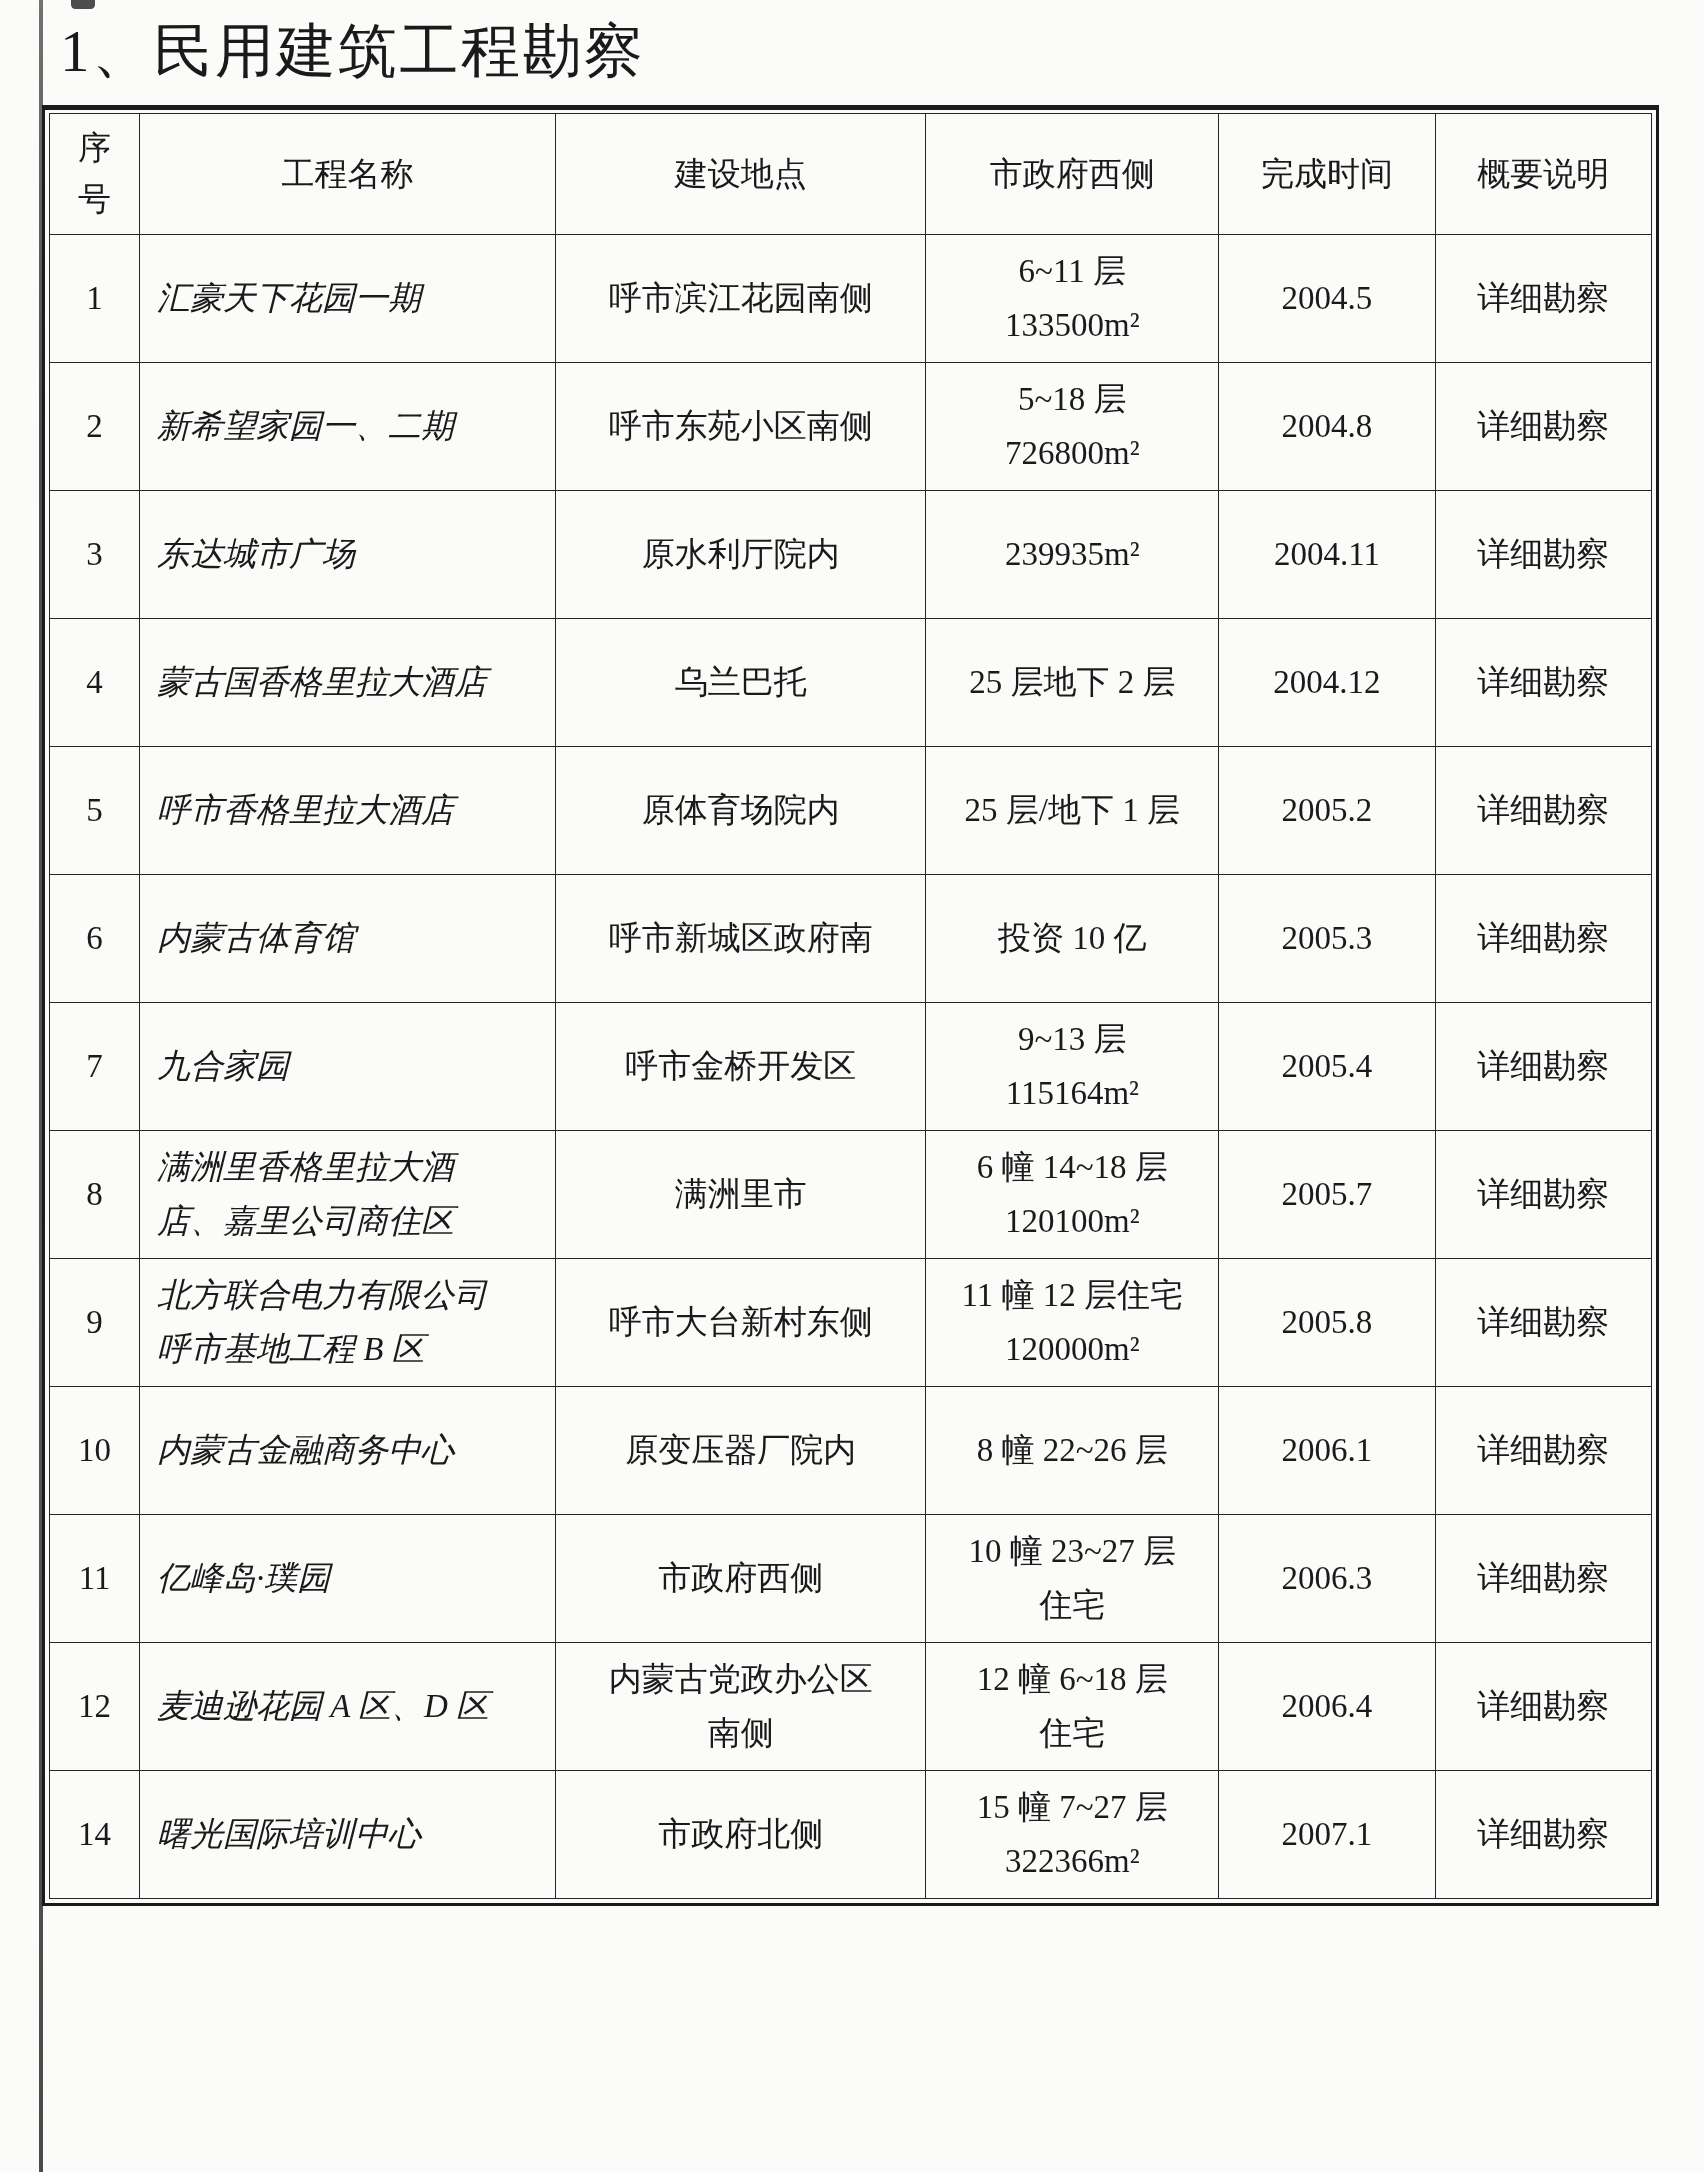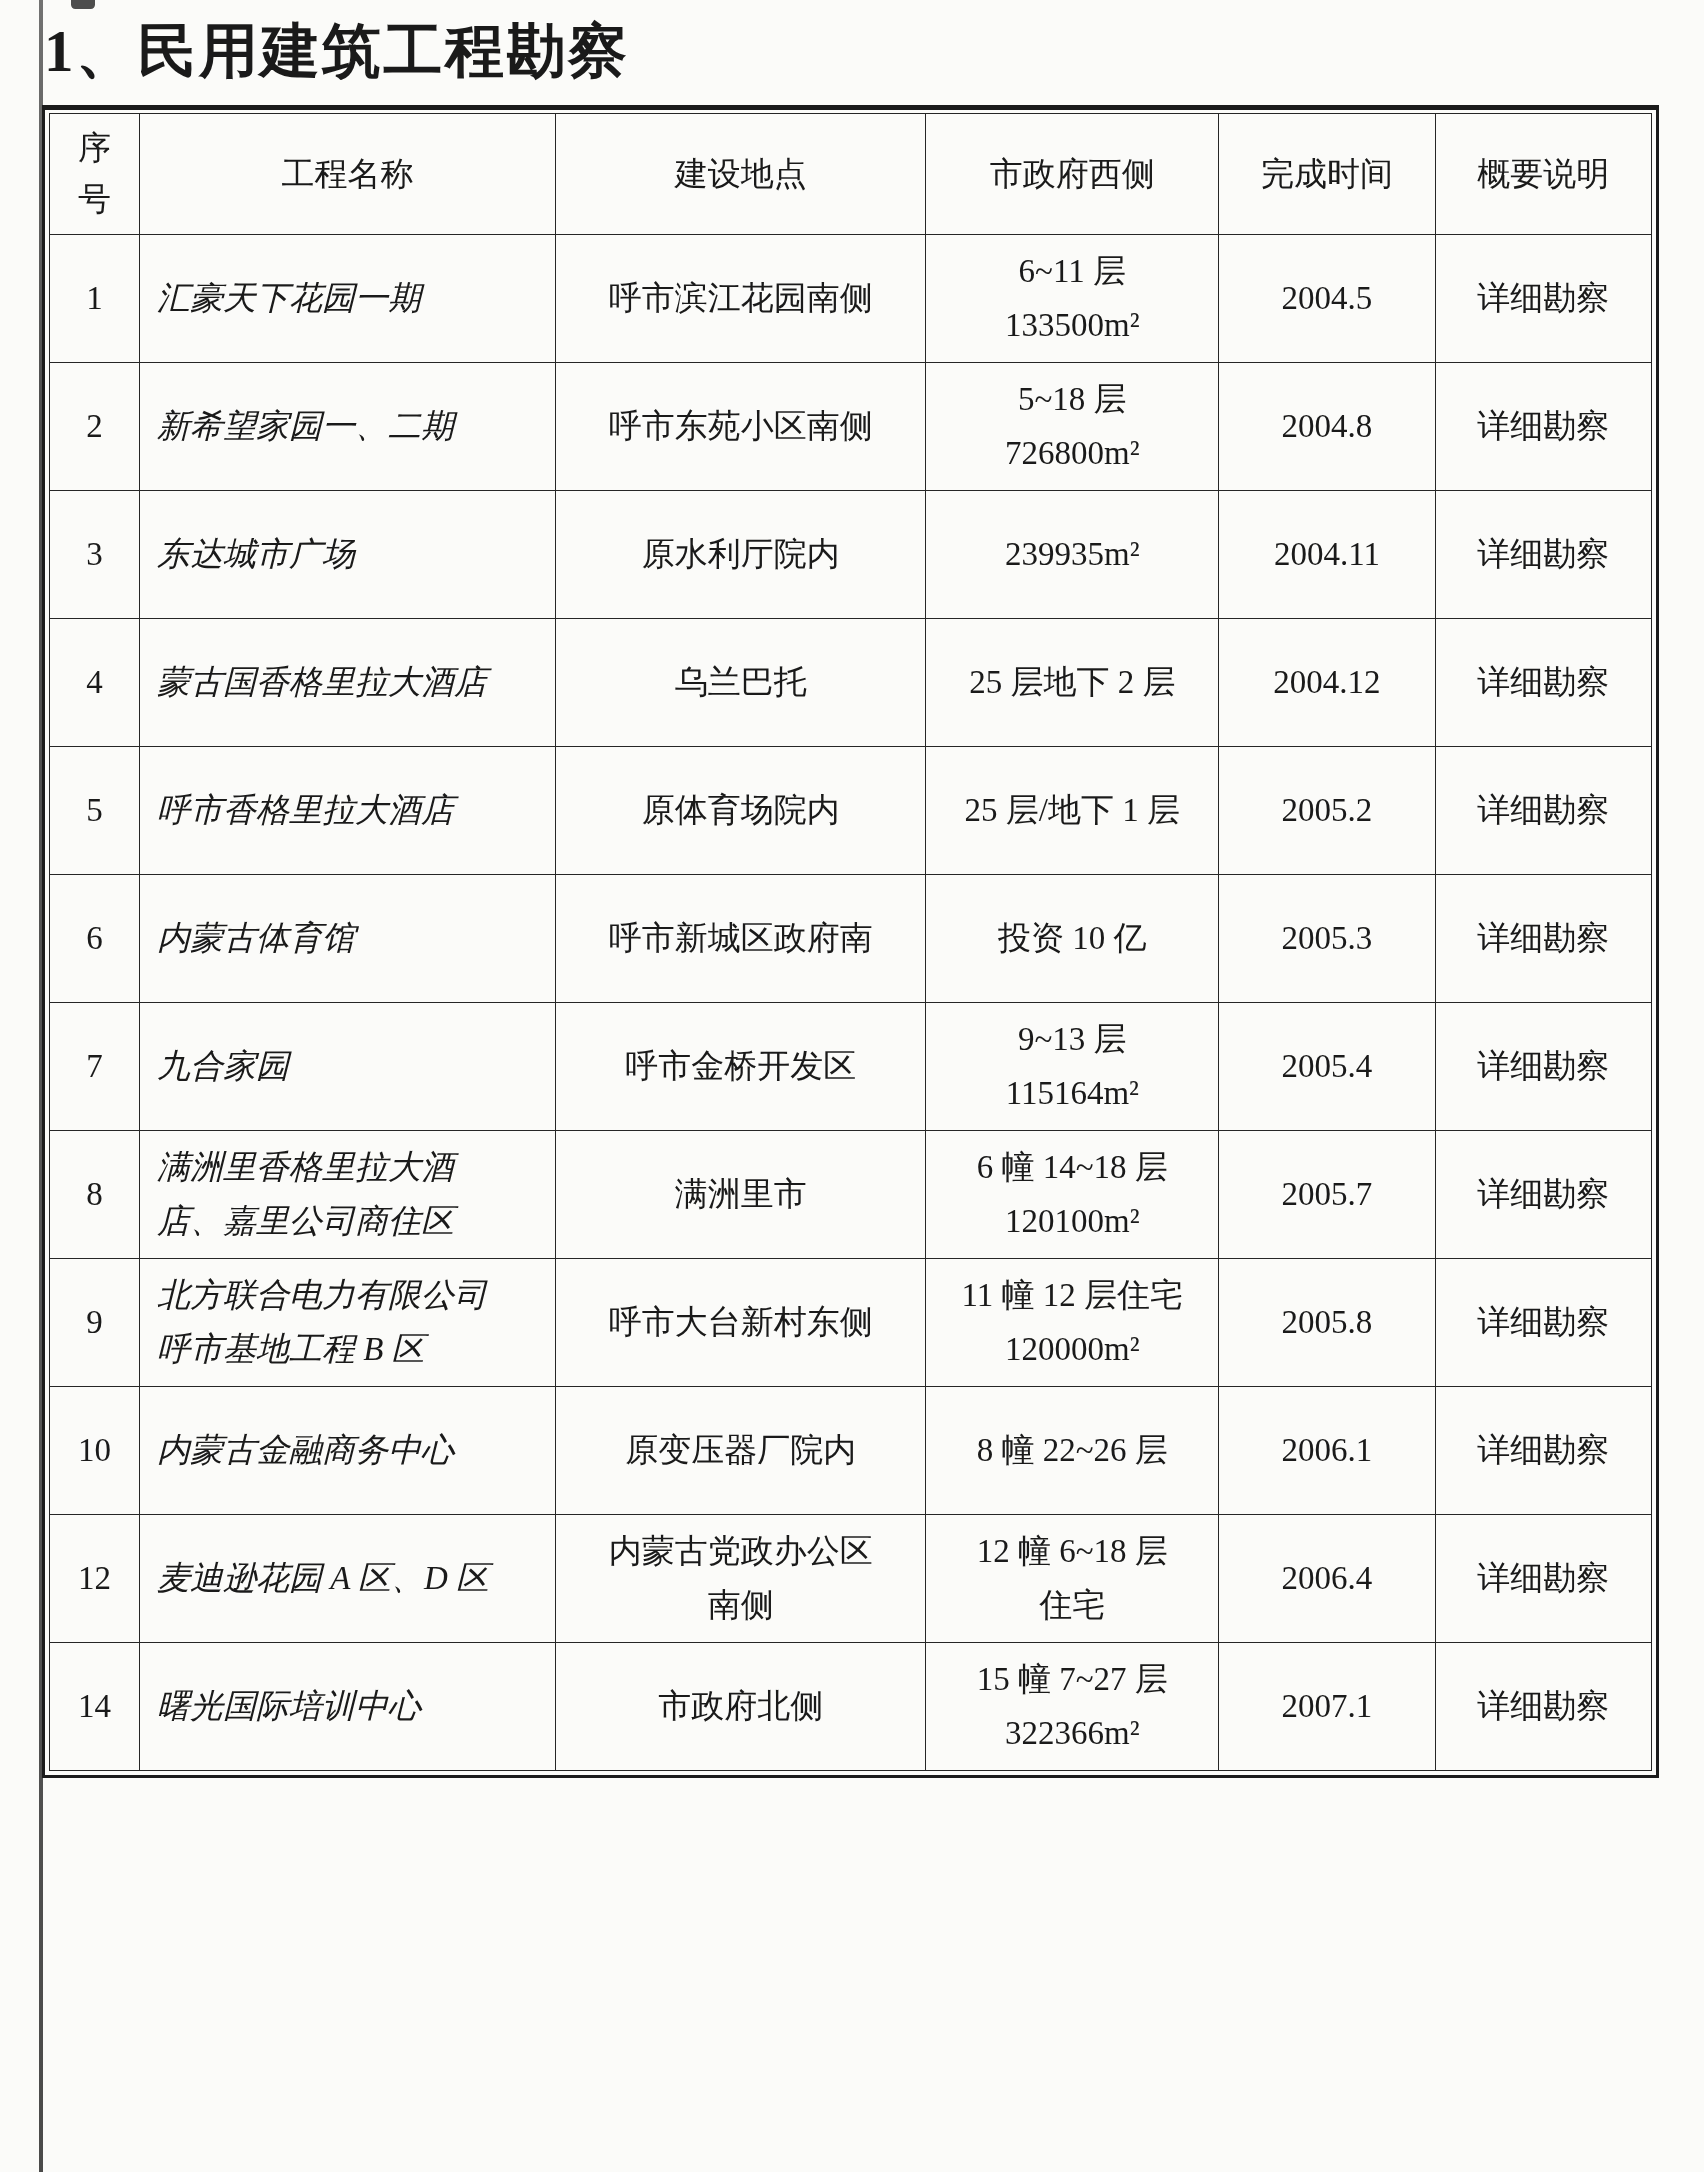--- a/index.html
+++ b/index.html
@@ -35,23 +35,24 @@
     border-radius: 0 0 4.2px 4.2px;
     opacity: 0.8;
   }
   
   .title {
     position: absolute;
     left: 44px;
     top: 11.8px;
     margin: 0;
     font-size: 59px;
-    font-weight: bold;
+    font-weight: normal;
     letter-spacing: 2.5px;
     white-space: nowrap;
+    padding-left: 16px;
   }
   
   .table-frame {
     position: absolute;
     left: 42px;
     top: 105px;
     width: 1617px;
     box-sizing: border-box;
     border: 3.4px solid #1b1b1b;
     border-top-width: 5.9px;
@@ -193,20 +194,29 @@
   </tr>
         <tr>
     <td class="c-no">10</td>
     <td class="c-name">内蒙古金融商务中心</td>
     <td class="c-loc">原变压器厂院内</td>
     <td class="c-scale">8 幢 22~26 层</td>
     <td class="c-date">2006.1</td>
     <td class="c-note">详细勘察</td>
   </tr>
         <tr>
+    <td class="c-no">11</td>
+    <td class="c-name">亿峰岛·璞园</td>
+    <td class="c-loc">市政府西侧</td>
+    <td class="c-scale">10 幢 23~27 层
+住宅</td>
+    <td class="c-date">2006.3</td>
+    <td class="c-note">详细勘察</td>
+  </tr>
+        <tr>
     <td class="c-no">12</td>
     <td class="c-name">麦迪逊花园 A 区、D 区</td>
     <td class="c-loc">内蒙古党政办公区
 南侧</td>
     <td class="c-scale">12 幢 6~18 层
 住宅</td>
     <td class="c-date">2006.4</td>
     <td class="c-note">详细勘察</td>
   </tr>
         <tr>

